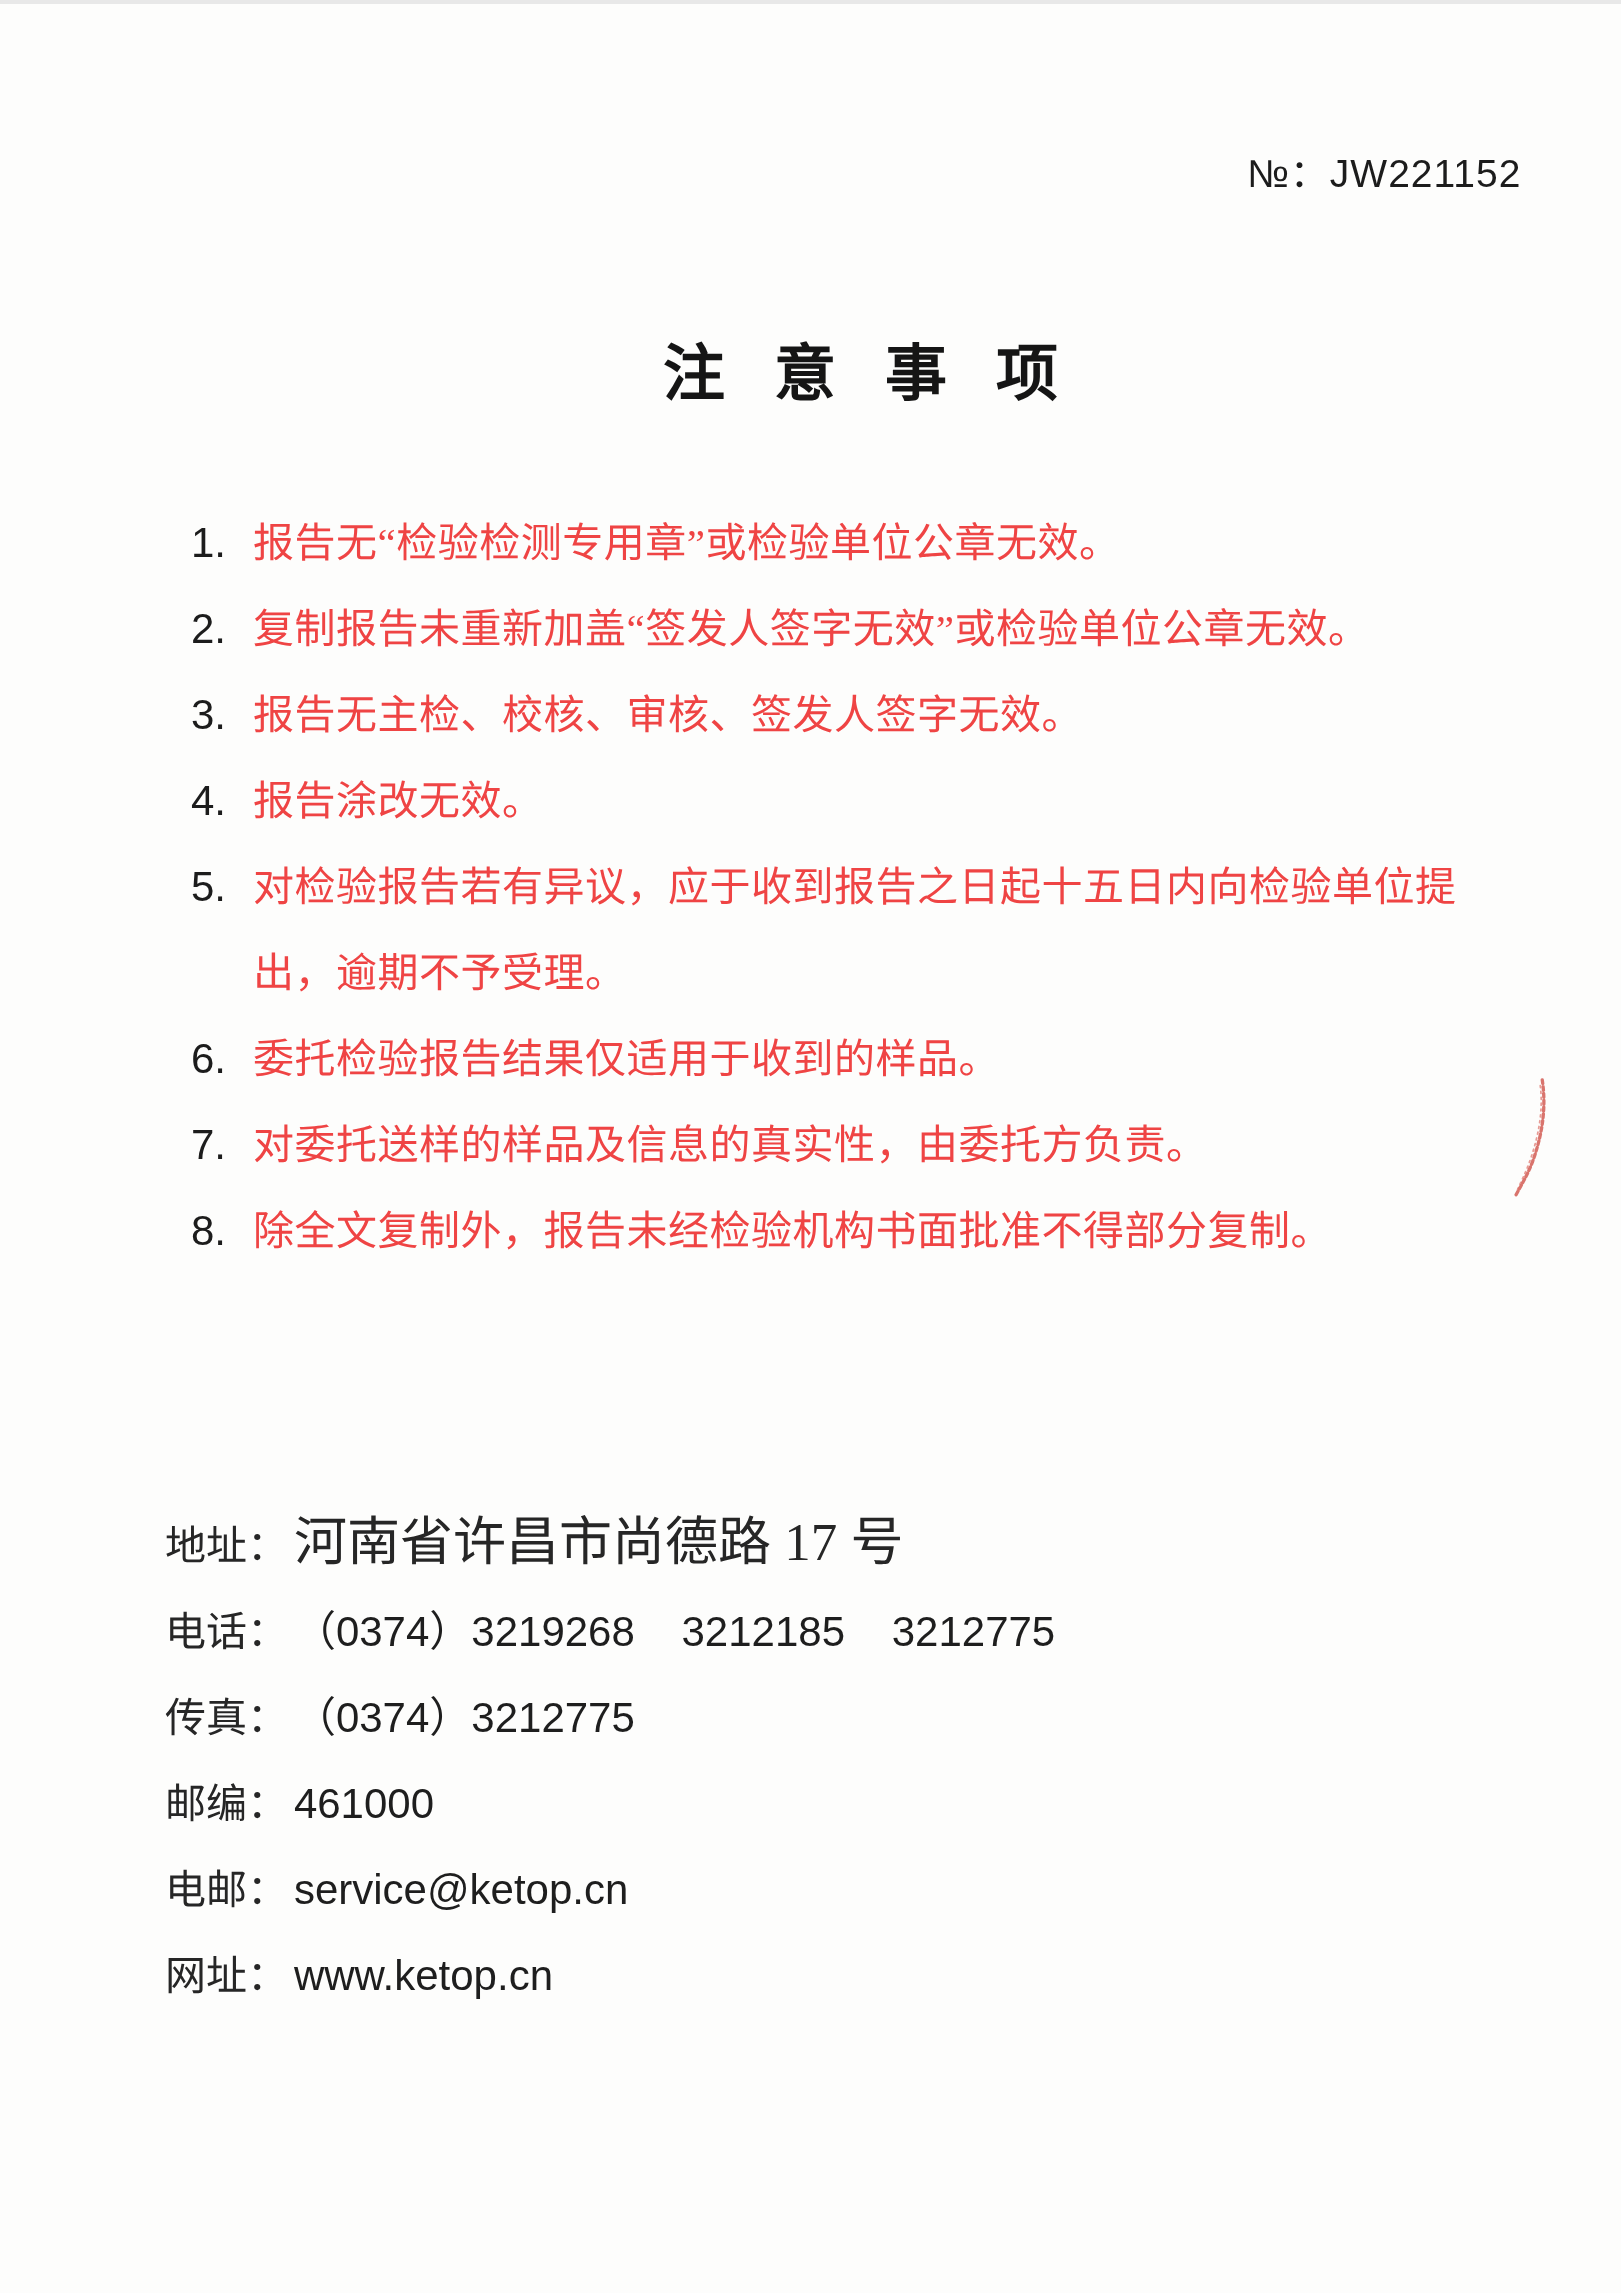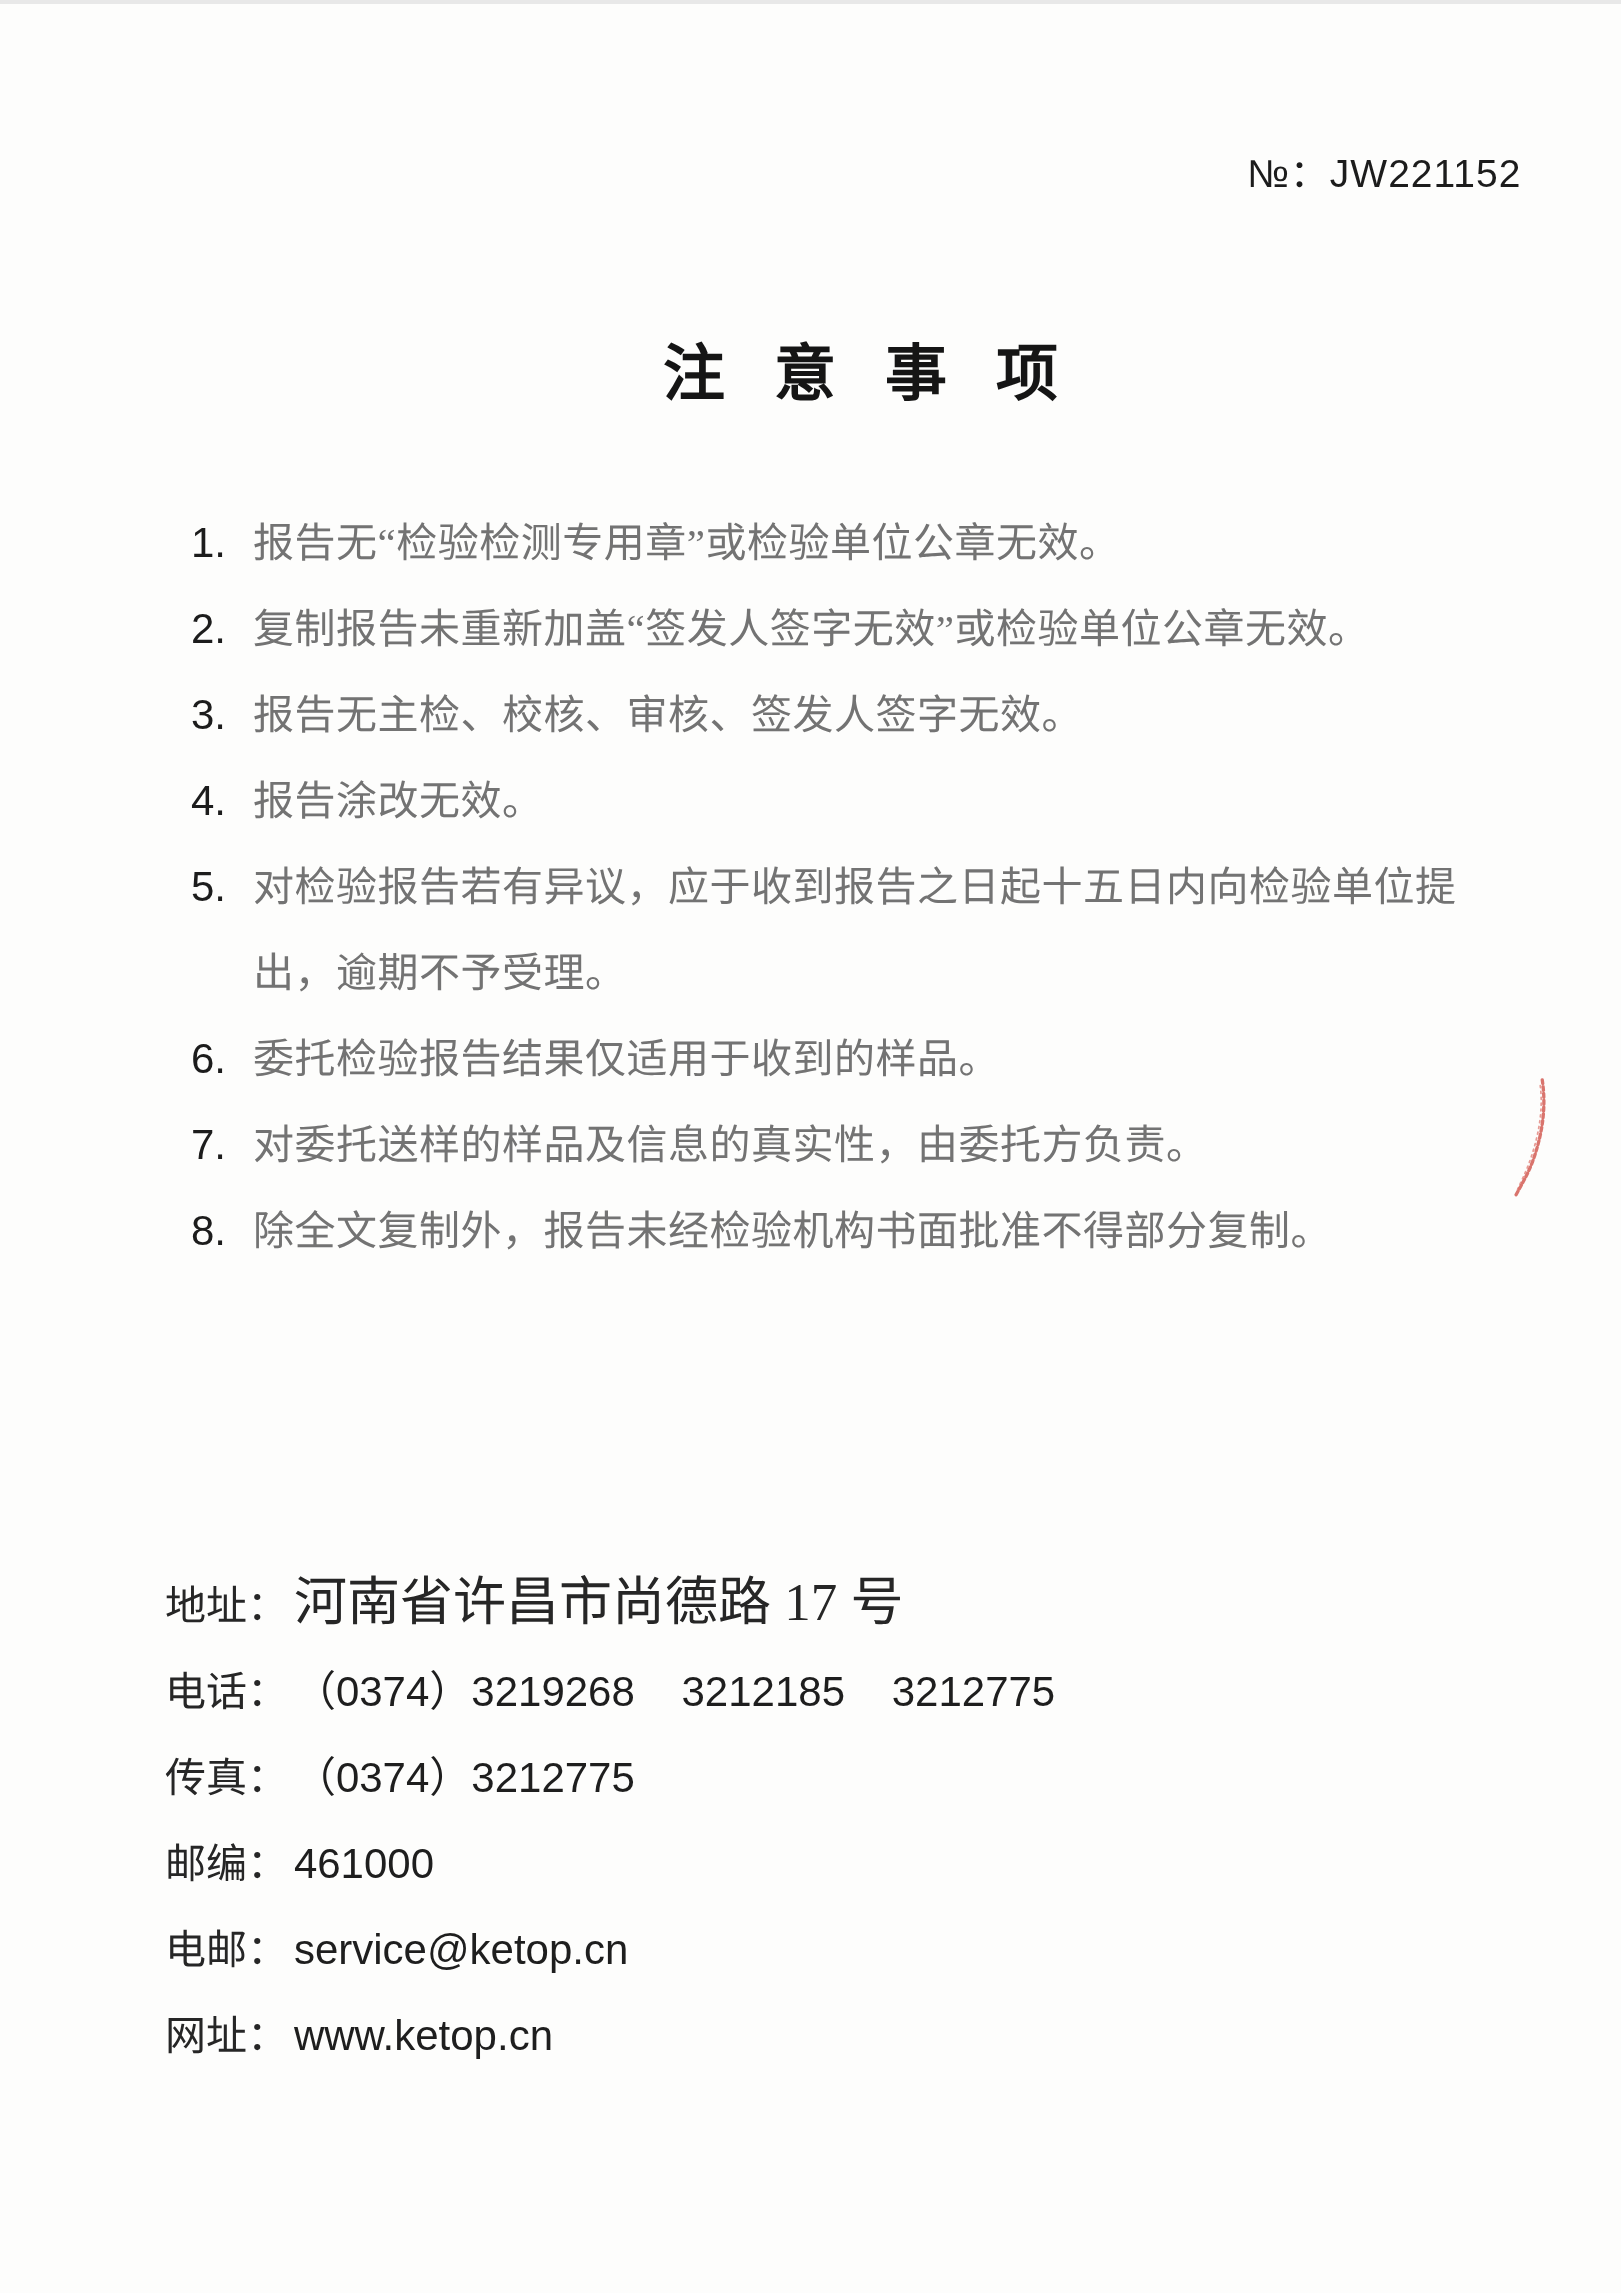--- a/index.html
+++ b/index.html
@@ -30,26 +30,26 @@
     position:absolute;left:191px;top:496px;width:1318px;
   }
   .note-item{display:flex;align-items:flex-start;}
   .note-num{
     flex:0 0 62px;
     font-family:"Liberation Sans","DejaVu Sans",sans-serif;
     font-size:42px;line-height:86px;color:#1c1c1c;
   }
   .note-text{
     width:1247px;
-    font-size:41px;line-height:86px;color:#737373;
+    font-size:41px;line-height:86px;color:#ef4444;
     letter-spacing:0.5px;
   }
   
   .contact{
-    position:absolute;left:165px;top:1556px;width:1176px;
+    position:absolute;left:165px;top:1496px;width:1176px;
   }
   .contact-row{display:flex;align-items:baseline;line-height:85px;}
   .contact-label{
     font-size:41px;color:#262626;white-space:pre;
   }
   .contact-value{
     font-size:53px;color:#262626;white-space:pre;margin-left:5.9px;
   }
   .contact-value.latin{
     font-family:"Liberation Sans","DejaVu Sans",sans-serif;

